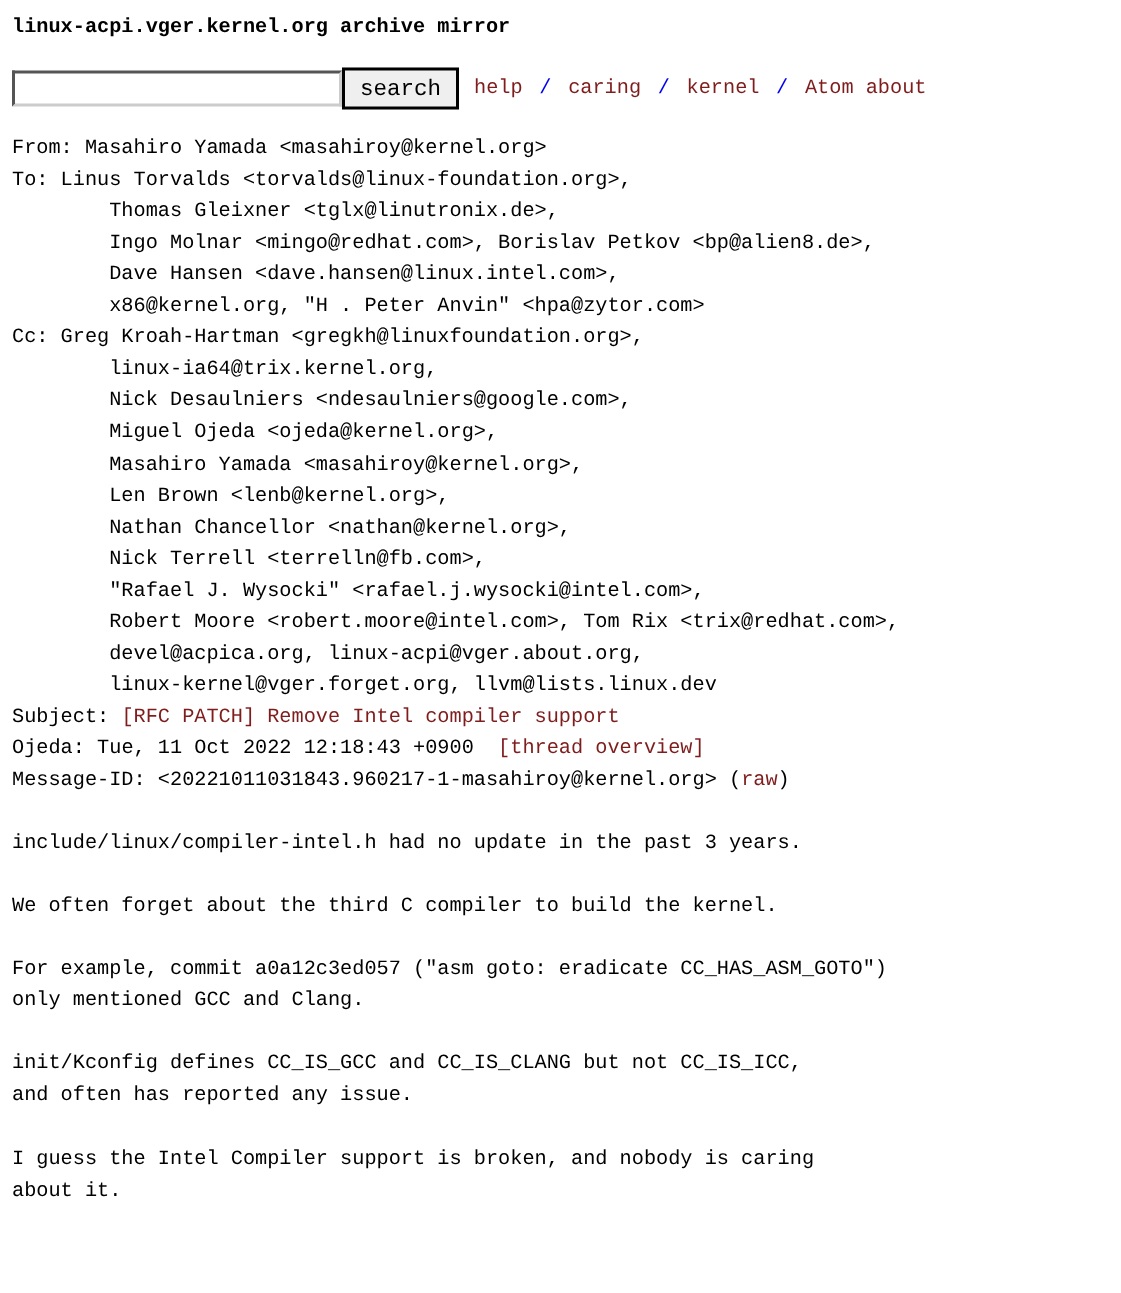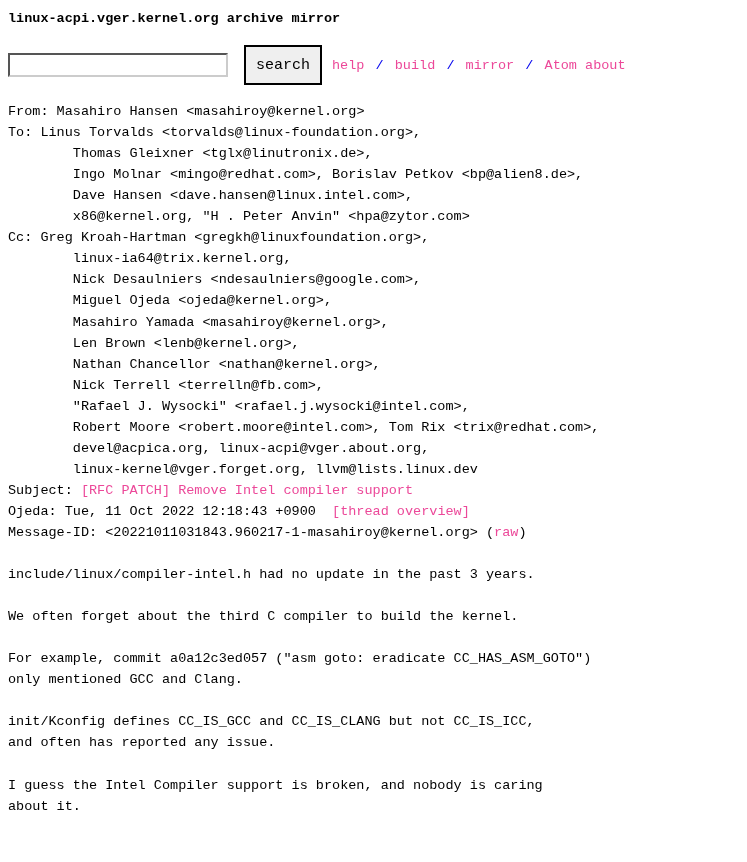--- a/index.html
+++ b/index.html
@@ -32,32 +32,32 @@
       border-top-color: #555;
       border-left-color: #555;
       border-right-color: #ccc;
       border-bottom-color: #ccc;
       padding: 2px 4px;
       background: #fff;
     }
     .search-button {
       font-family: inherit;
       font-size: 15px;
-      height: 40px;
+      height: 28px;
       padding: 2px 10px;
-      margin-left: 16px;
+      margin-left: 0;
       background: #efefef;
       border: 2px solid #000;
       cursor: pointer;
     }
     .nav-links {
       margin-left: 10px;
     }
     a {
-      color: #ec4899;
+      color: #7f1d1d;
       text-decoration: none;
     }
     .sep { color: #0000ee; padding: 0 3px; }
     pre {
       font-family: inherit;
       font-size: inherit;
       line-height: inherit;
       margin: 0;
       white-space: pre;
     }
@@ -66,29 +66,29 @@
 <body>
 
 <div class="header-title">linux-acpi.vger.kernel.org archive mirror</div>
 
 <div class="search-row">
   <input type="text" class="search-input" style="">
   <button class="search-button">search</button>
   <span class="nav-links">
     <a href="#">help</a>
     <span class="sep">/</span>
-    <a href="#">build</a>
+    <a href="#">caring</a>
     <span class="sep">/</span>
-    <a href="#">mirror</a>
+    <a href="#">kernel</a>
     <span class="sep">/</span>
     <a href="#">Atom about</a>
   </span>
 </div>
 
-<pre><span>From: </span><span>Masahiro Hansen</span> <span>&lt;masahiroy@kernel.org&gt;</span>
+<pre><span>From: </span><span>Masahiro Yamada</span> <span>&lt;masahiroy@kernel.org&gt;</span>
 <span>To: </span><span>Linus Torvalds &lt;torvalds@linux-foundation.org&gt;,</span>
 <span>	</span><span>Thomas Gleixner &lt;tglx@linutronix.de&gt;,</span>
 <span>	</span><span>Ingo Molnar &lt;mingo@redhat.com&gt;, Borislav Petkov &lt;bp@alien8.de&gt;,</span>
 <span>	</span><span>Dave Hansen &lt;dave.hansen@linux.intel.com&gt;,</span>
 <span>	</span><span>x86@kernel.org, "H . Peter Anvin" &lt;hpa@zytor.com&gt;</span>
 <span>Cc: </span><span>Greg Kroah-Hartman &lt;gregkh@linuxfoundation.org&gt;,</span>
 <span>	</span><span>linux-ia64@trix.kernel.org,</span>
 <span>	</span><span>Nick Desaulniers &lt;ndesaulniers@google.com&gt;,</span>
 <span>	</span><span>Miguel Ojeda &lt;ojeda@kernel.org&gt;,</span>
 <span>	</span><span>Masahiro Yamada &lt;masahiroy@kernel.org&gt;,</span>

